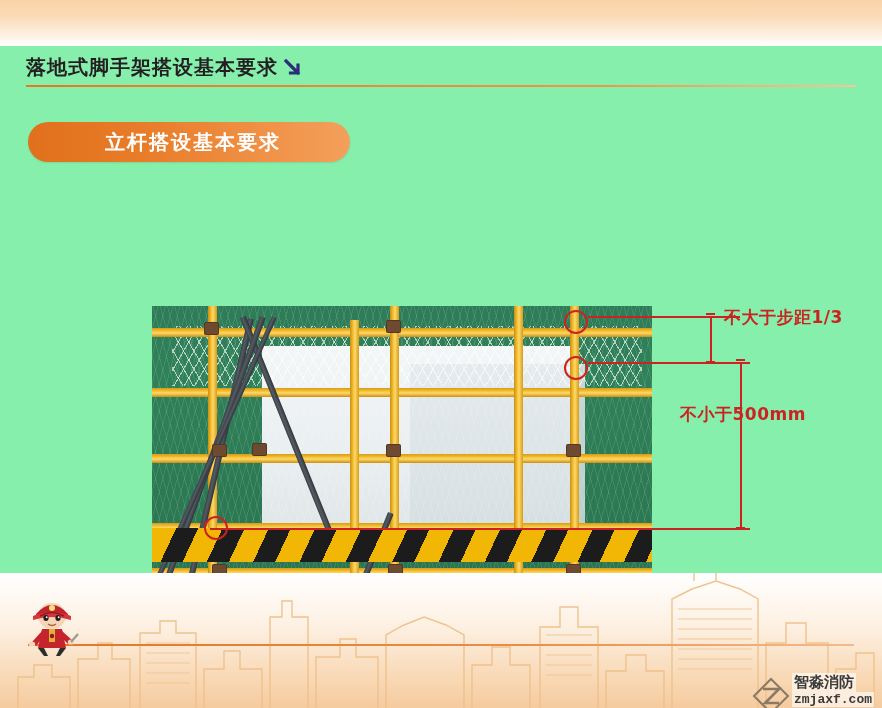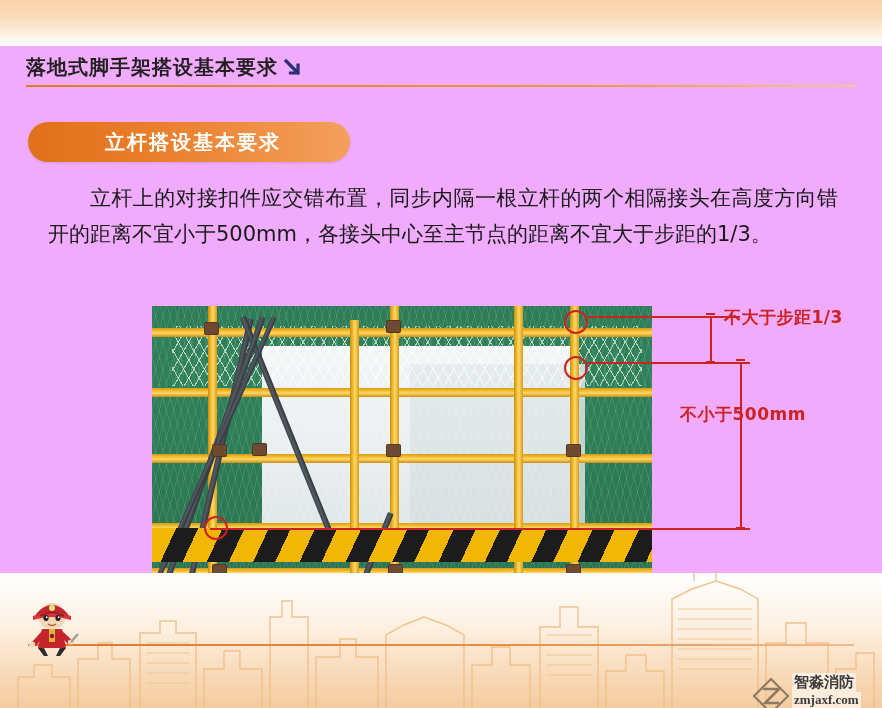--- a/index.html
+++ b/index.html
@@ -1,21 +1,21 @@
 <!DOCTYPE html>
 <html><head>
 <meta charset="utf-8">
 <style>
   html,body{margin:0;padding:0;}
   body{
     width:882px;height:708px;overflow:hidden;
     font-family:"DejaVu Sans","Liberation Sans",sans-serif;
     background:#ffffff;position:relative;
   }
-  #slide{position:absolute;inset:0;width:882px;height:708px;overflow:hidden;background:#f0abfc;}
+  #slide{position:absolute;inset:0;width:882px;height:708px;overflow:hidden;background:#86efac;}
 
   
   .top-wash{
     position:absolute;left:0;top:0;width:882px;height:46px;
     background:linear-gradient(to bottom,#fad7b0 0%,#fbdcbb 38%,#fdeede 72%,#ffffff 100%);
   }
   .top-wash2{
     position:absolute;left:0;top:0;width:882px;height:18px;
     background:linear-gradient(to bottom,#f9d3a8 0%,#fbdcb9 100%);
   }
@@ -141,21 +141,21 @@
   .mascot{position:absolute;left:22px;top:598px;width:60px;height:58px;}
 
   
   .wm{position:absolute;left:752px;top:673px;width:126px;height:46px;}
   .wm-name{
     position:absolute;left:40px;top:0px;font-size:15px;font-weight:bold;color:#3a3a3a;
     background:rgba(255,255,255,.62);padding:0 2px;white-space:nowrap;
   }
   .wm-url{
     position:absolute;left:40px;top:19px;font-size:13px;font-weight:bold;color:#3a3a3a;
-    font-family:Liberation Serif, serif;
+    font-family:Liberation Mono, monospace;
     background:rgba(255,255,255,.62);padding:0 2px;white-space:nowrap;
   }
 </style>
 </head>
 <body>
 
 <div id="slide">
 
   <div class="top-wash"></div>
   <div class="top-wash2"></div>
@@ -167,21 +167,20 @@
         <path d="M4 5 L16 17 M16 17 L16 9 M16 17 L8.5 17" fill="none" stroke="#2B2F7A" stroke-width="3.2" stroke-linecap="square"></path>
       </svg>
     </div>
     <div class="header-rule"></div>
   </div>
 
   <div class="pill">
     <div class="pill-text">立杆搭设基本要求</div>
   </div>
 
-  <div class="para">立杆上的对接扣件应交错布置，同步内隔一根立杆的两个相隔接头在高度方向错开的距离不宜小于500mm，各接头中心至主节点的距离不宜大于步距的1/3。</div>
 
   <div class="photo">
     <div class="ph-net"></div>
     <div class="ph-sky"></div>
     <div class="ph-sky2"></div>
     <div class="ph-netmesh"></div>
     <div class="ph-meshtop"></div>
 
     <div class="pole-h" style="left:0;top:22px;width:500px;"></div>
     <div class="pole-h" style="left:0;top:82px;width:500px;"></div>

